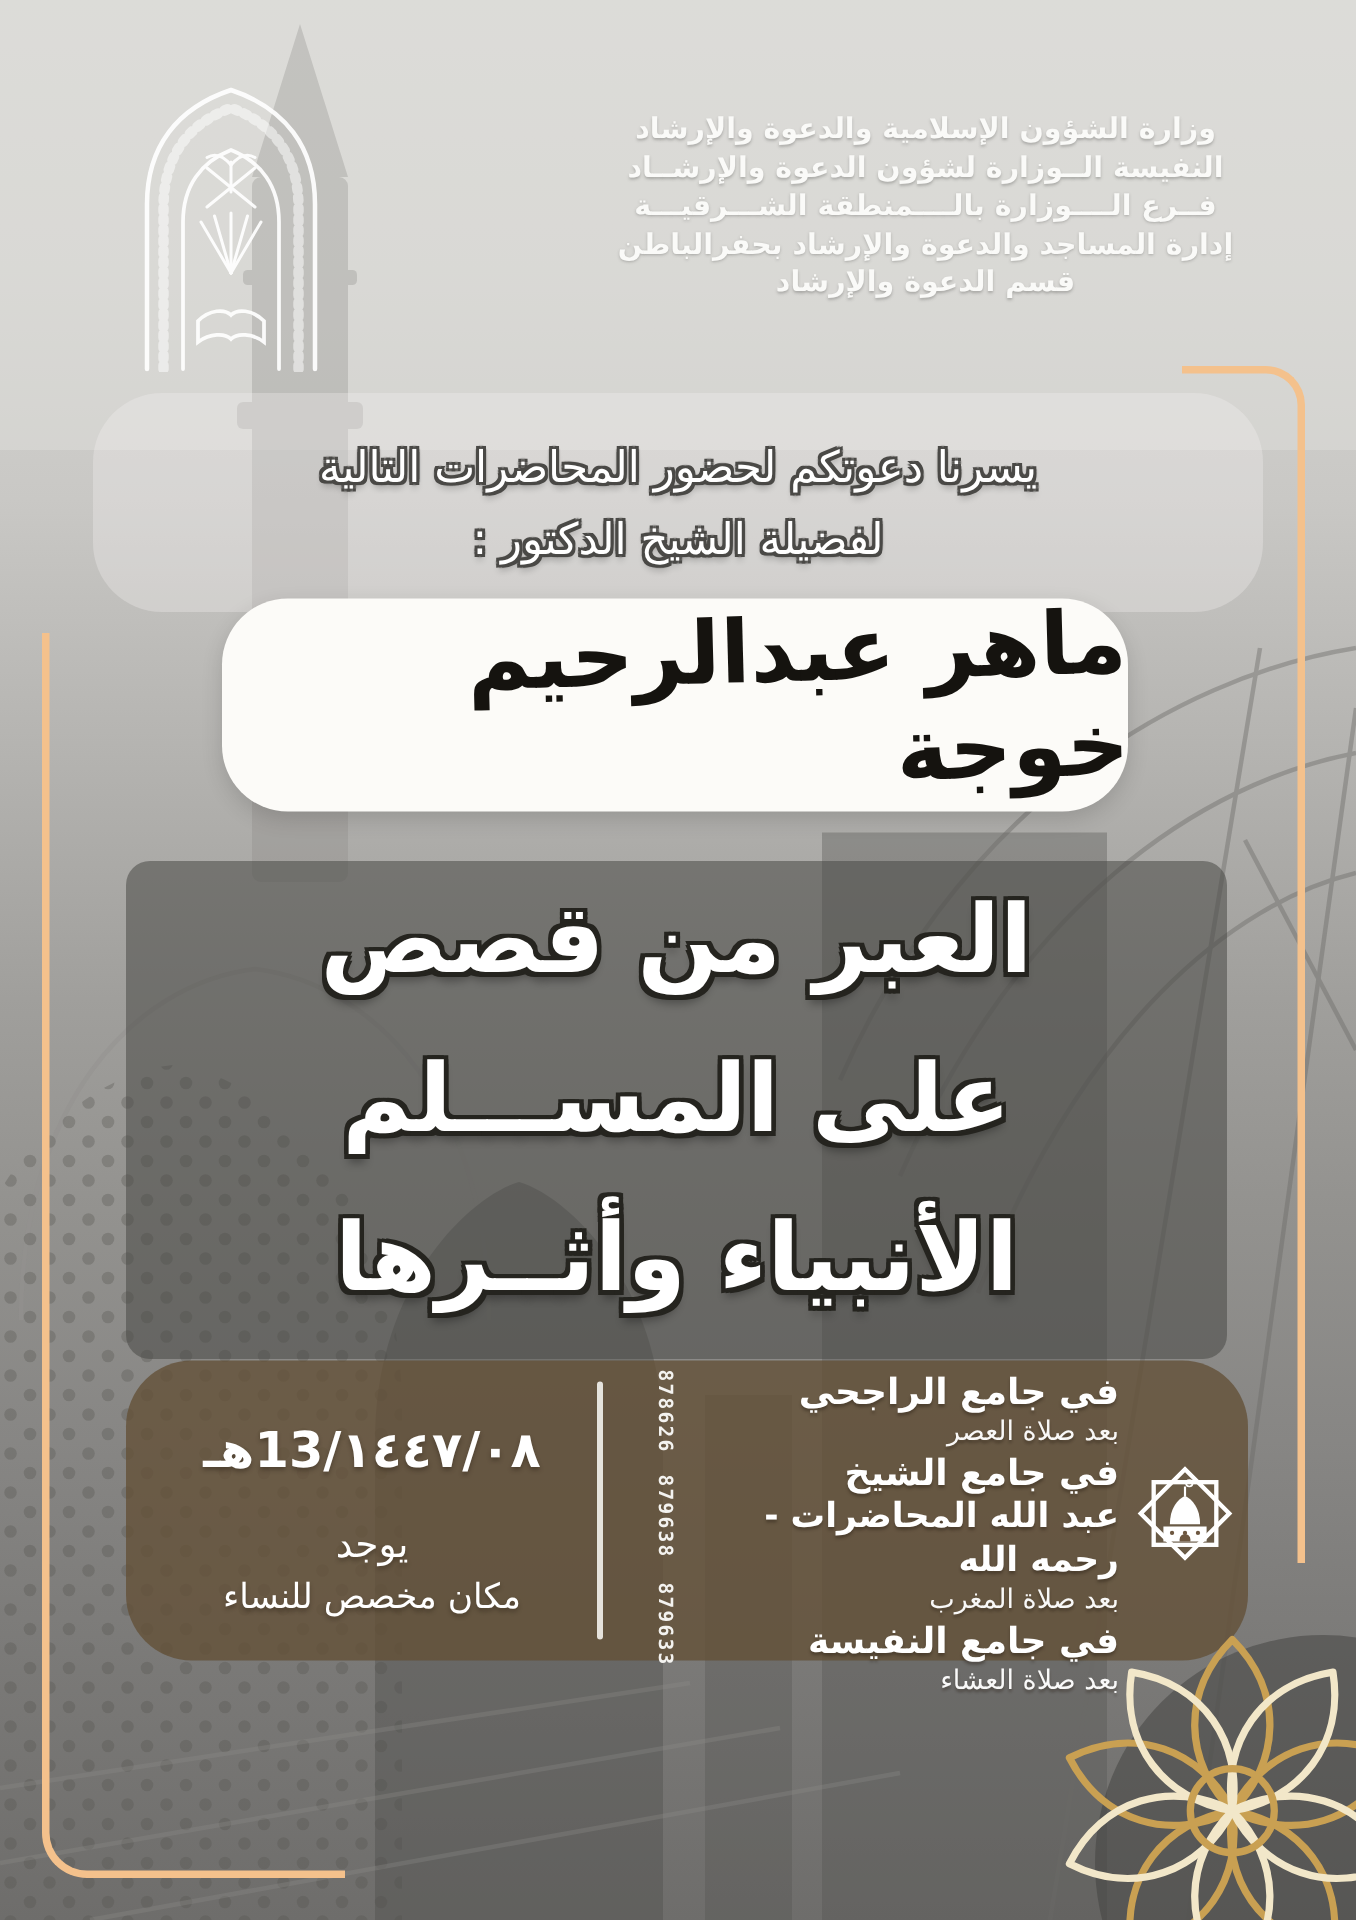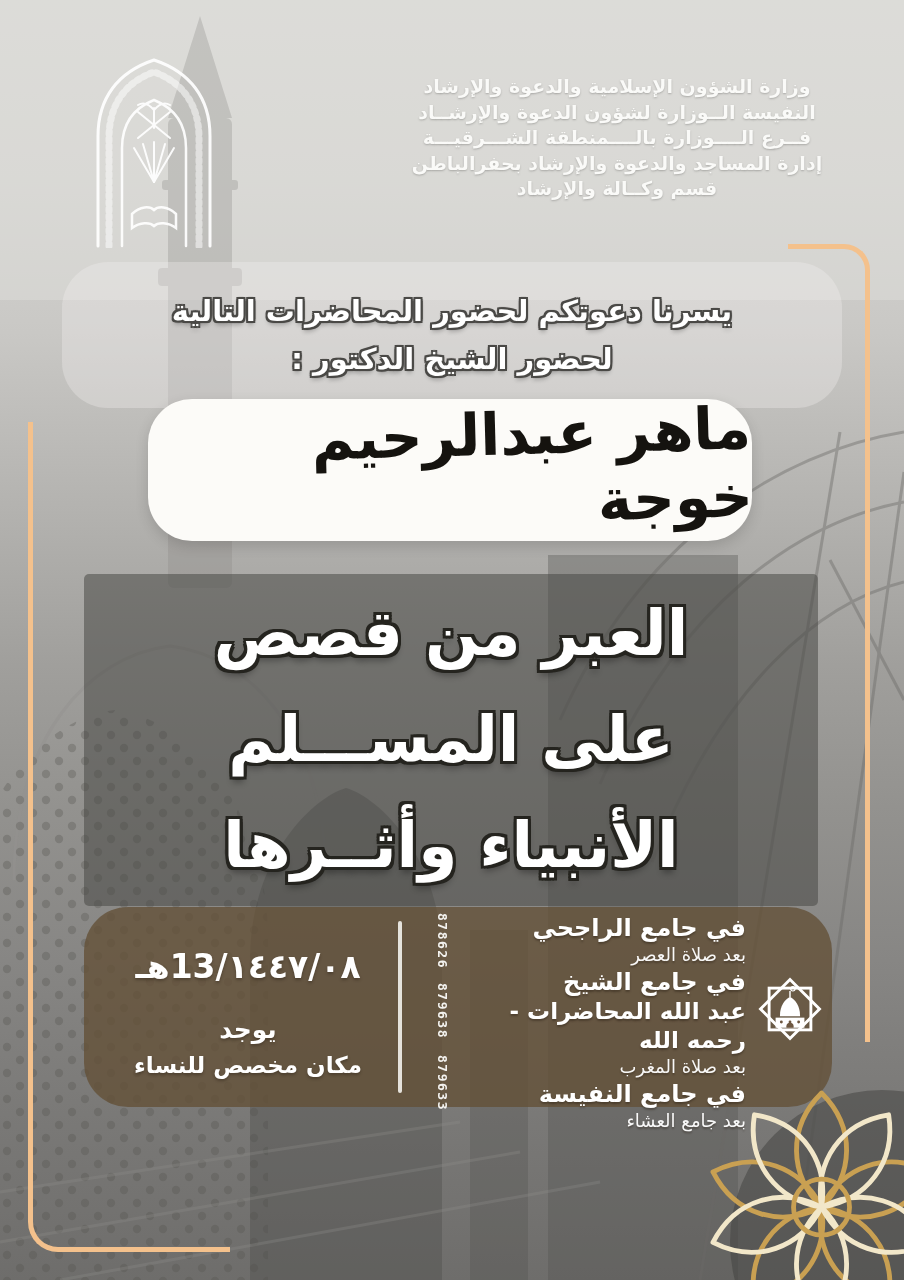--- a/index.html
+++ b/index.html
@@ -26,47 +26,47 @@
   .logo{left:88px;top:52px;width:132px;height:196px;opacity:.93;}
   .org-lines{right:52px;top:74px;width:470px;text-align:center;direction:rtl;
     color:#fafaf8;font-size:19px;line-height:25.5px;font-weight:700;
     text-shadow:0 1px 2px rgba(80,80,78,.35);}
 
   
   .invite-panel{left:62px;top:262px;width:780px;height:146px;border-radius:46px;
     background:rgba(242,241,239,.33);
     display:flex;flex-direction:column;align-items:center;justify-content:center;gap:14px;
     direction:rtl;}
-  .invite-line{color:#fff;font-size:29px;font-weight:700;letter-spacing:0;
+  .invite-line{color:#fff;font-size:29px;font-weight:400;letter-spacing:0;
     text-shadow:-2px -2px 0 #4a4946,2px -2px 0 #4a4946,-2px 2px 0 #4a4946,2px 2px 0 #4a4946,
       0 2px 1px #4a4946,0 -2px 1px #4a4946,2px 0 1px #4a4946,-2px 0 1px #4a4946,0 4px 4px rgba(0,0,0,.25);}
 
   
   .name-plate{left:148px;top:399px;width:604px;height:142px;border-radius:44px;
     background:#fcfbf8;box-shadow:0 5px 14px rgba(0,0,0,.14);
     display:flex;align-items:center;justify-content:center;direction:rtl;}
   .name-callig{color:#15130f;font-size:58px;font-weight:700;transform:rotate(-1.5deg);
     letter-spacing:1px;}
 
   
-  .title-panel{left:84px;top:574px;width:734px;height:332px;border-radius:5px;
+  .title-panel{left:84px;top:574px;width:734px;height:332px;border-radius:16px;
     background:rgba(73,72,69,.55);
-    display:flex;flex-direction:column;align-items:center;justify-content:center;direction:rtl;}
+    display:flex;flex-direction:column;align-items:center;direction:rtl;}
   .title-line{color:#fff;font-size:63px;font-weight:700;line-height:106px;white-space:nowrap;
     text-shadow:-3px -3px 0 #25241f,3px -3px 0 #25241f,-3px 3px 0 #25241f,3px 3px 0 #25241f,
       0 3px 0 #25241f,0 -3px 0 #25241f,3px 0 0 #25241f,-3px 0 0 #25241f,0 6px 6px rgba(0,0,0,.3);}
 
   
   .sched-panel{left:84px;top:907px;width:748px;height:200px;border-radius:44px;
     background:rgba(99,79,54,.78);direction:rtl;}
   .date-block{position:absolute;left:14px;top:40px;width:300px;text-align:center;
     color:#fff;font-size:33px;font-weight:700;direction:rtl;
     text-shadow:0 2px 3px rgba(40,30,20,.4);}
   .women-block{position:absolute;left:14px;top:106px;width:300px;text-align:center;
-    color:#fff;font-weight:700;direction:rtl;text-shadow:0 2px 3px rgba(40,30,20,.4);}
+    color:#fff;font-weight:400;direction:rtl;text-shadow:0 2px 3px rgba(40,30,20,.4);}
   .women-l1{font-size:25px;line-height:34px;}
   .women-l2{font-size:23px;line-height:36px;}
   .v-divider{position:absolute;left:314px;top:14px;width:4px;height:172px;
     background:rgba(252,251,248,.85);border-radius:2px;}
   .permit{position:absolute;left:344px;width:22px;direction:ltr;
     writing-mode:vertical-rl;text-orientation:sideways;
     color:#f4f3f0;font-size:13px;font-weight:700;letter-spacing:1.5px;font-family:"DejaVu Sans Mono","DejaVu Sans",monospace;}
   .permit-1{top:6px;}  .permit-2{top:76px;}  .permit-3{top:148px;}
   .entries{position:absolute;top:6px;bottom:0;right:86px;width:284px;
     display:flex;flex-direction:column;
@@ -151,26 +151,26 @@
       </g>
       <path d="M44,162 C52,154 62,154 66,158 C70,154 80,154 88,162 L88,176 C80,170 70,170 66,174 C62,170 52,170 44,176 Z" stroke-width="2.5"></path>
     </g>
   </svg>
 
   <div class="abs org-lines">
     <div>وزارة الشؤون الإسلامية والدعوة والإرشاد</div>
     <div>النفيسة الــوزارة لشؤون الدعوة والإرشــاد</div>
     <div>فــرع الــــوزارة بالــــمنطقة الشـــرقيـــة</div>
     <div>إدارة المساجد والدعوة والإرشاد بحفرالباطن</div>
-    <div>قسم وكــالة والإرشاد</div>
+    <div>قسم الدعوة والإرشاد</div>
   </div>
 
   <div class="abs invite-panel">
     <div class="invite-line">يسرنا دعوتكم لحضور المحاضرات التالية</div>
-    <div class="invite-line">لحضور الشيخ الدكتور :</div>
+    <div class="invite-line">لفضيلة الشيخ الدكتور :</div>
   </div>
 
   <div class="abs name-plate">
     <div class="name-callig">ماهر عبدالرحيم خوجة</div>
   </div>
 
   <div class="abs title-panel">
     <div class="title-line">العبر من قصص</div>
     <div class="title-line">على المســـلم</div>
     <div class="title-line">الأنبياء وأثــرها</div>
@@ -200,21 +200,21 @@
       <div class="sep"></div>
       <div>
         <div class="venue">في جامع الشيخ</div>
         <div class="venue-2">عبد الله المحاضرات - رحمه الله</div>
         <div class="time">بعد صلاة المغرب</div>
       </div>
       <div class="sep"></div>
       <div>
         <div class="venue">في جامع النفيسة</div>
 
-        <div class="time">بعد جامع العشاء</div>
+        <div class="time">بعد صلاة العشاء</div>
       </div>
     </div>
 
     <svg class="star-icon" viewBox="0 0 100 100">
       <g stroke="#ffffff" stroke-width="4" fill="none">
         <rect x="21" y="21" width="58" height="58"></rect>
         <rect x="21" y="21" width="58" height="58" transform="rotate(45 50 50)"></rect>
       </g>
       <g fill="#ffffff">
         <path d="M36,60 C36,45 43,37 50,33.5 C57,37 64,45 64,60 Z"></path>

